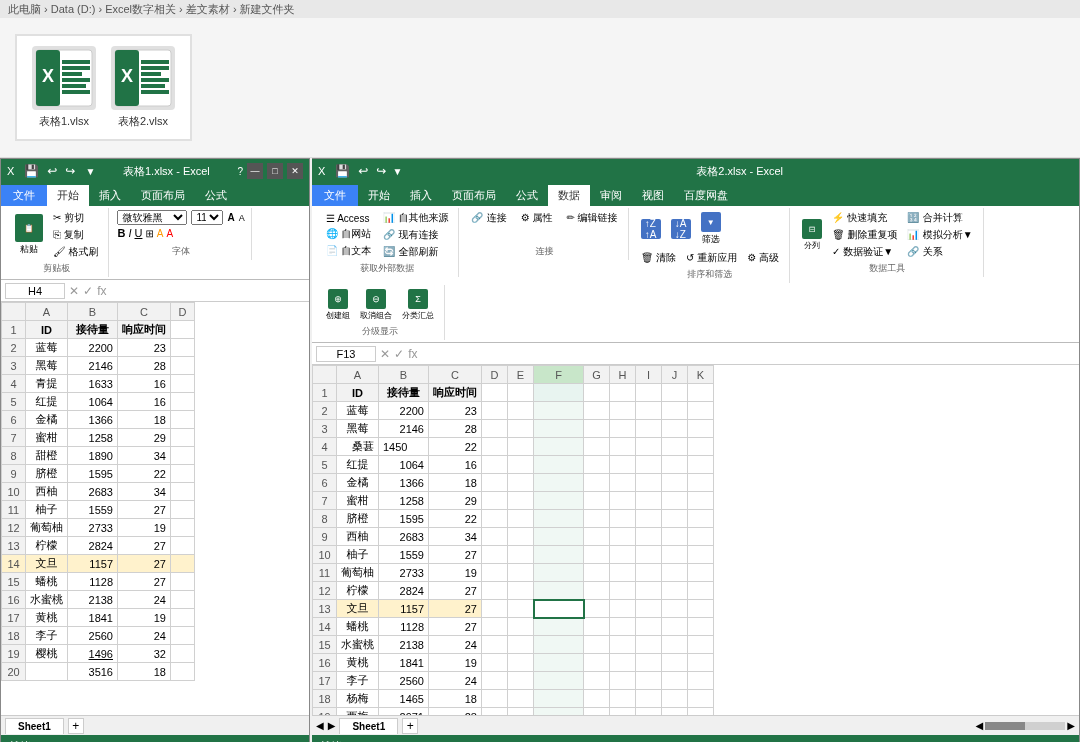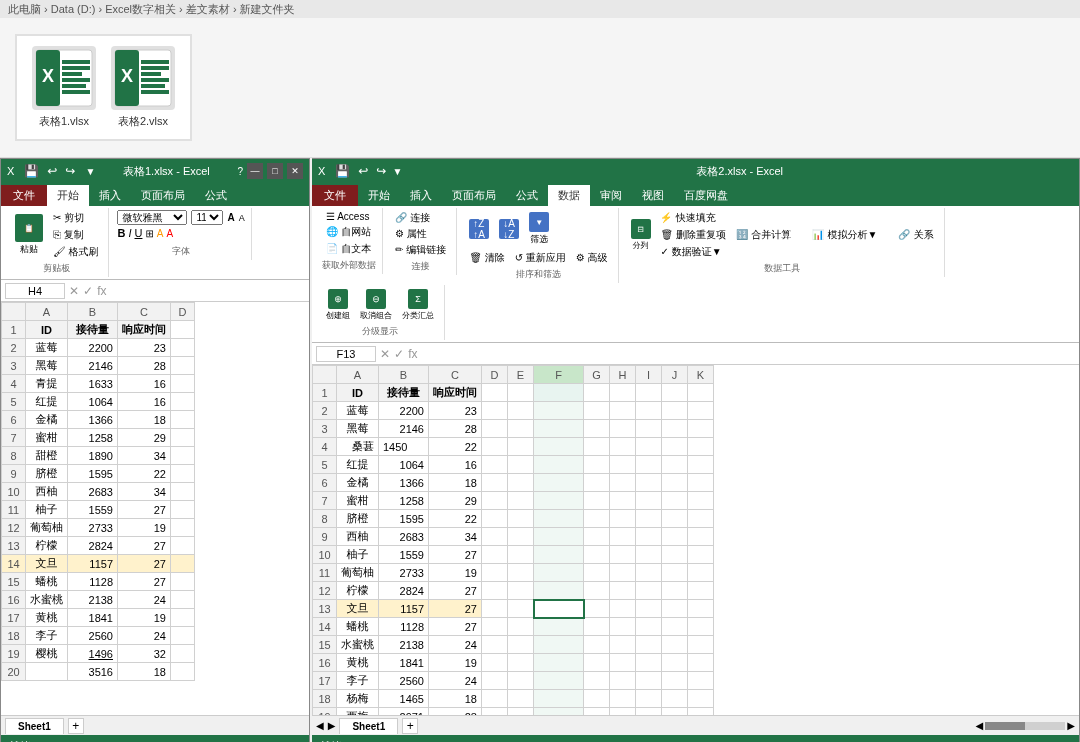--- a/index.html
+++ b/index.html
@@ -95,21 +95,21 @@
       padding: 3px 10px;
       font-size: 11px;
       cursor: pointer;
       color: white;
     }
     .ribbon-tab.active {
       background: white;
       color: #333;
     }
     .ribbon-tab-file {
-      background: #7f1d1d;
+      background: #3b82f6;
       color: white;
       padding: 3px 12px;
       font-size: 11px;
       cursor: pointer;
     }
 
     
     .ribbon-content {
       background: white;
       border-bottom: 1px solid #bbb;
@@ -625,26 +625,31 @@
 
     <div class="ribbon-content" style="font-size:10px; min-height:60px;">
 
       <div class="ribbon-group">
         <div class="ribbon-row">
           <div style="display:flex;flex-direction:column;gap:1px;">
             <button class="small-btn">☰ Access</button>
             <button class="small-btn">🌐 自网站</button>
             <button class="small-btn">📄 自文本</button>
           </div>
+          <div style="display:flex;flex-direction:column;gap:1px;margin-left:2px;">
+            <button class="small-btn">📊 自其他来源</button>
+            <button class="small-btn">🔗 现有连接</button>
+            <button class="small-btn">🔄 全部刷新</button>
+          </div>
         </div>
         <span class="ribbon-group-label">获取外部数据</span>
       </div>
 
       <div class="ribbon-group">
-        <div style="display:flex;flex-direction:column;gap:0;">
+        <div style="display:flex;flex-direction:row;gap:6px;">
           <button class="small-btn">🔗 连接</button>
           <button class="small-btn">⚙ 属性</button>
           <button class="small-btn">✏ 编辑链接</button>
         </div>
         <span class="ribbon-group-label">连接</span>
       </div>
 
       <div class="ribbon-group">
         <div class="ribbon-row" style="gap:2px;">
           <div class="rb-btn">
@@ -670,21 +675,21 @@
         <div class="ribbon-row" style="gap:2px;">
           <div class="rb-btn">
             <div class="rb-icon">⊟</div>
             <span style="font-size:8px;">分列</span>
           </div>
           <div style="display:flex;flex-direction:column;gap:1px;">
             <button class="small-btn">⚡ 快速填充</button>
             <button class="small-btn">🗑 删除重复项</button>
             <button class="small-btn">✓ 数据验证▼</button>
           </div>
-          <div style="display:flex;flex-direction:row;gap:13px;">
+          <div style="display:flex;flex-direction:column;gap:1px;">
             <button class="small-btn">🔢 合并计算</button>
             <button class="small-btn">📊 模拟分析▼</button>
             <button class="small-btn">🔗 关系</button>
           </div>
         </div>
         <span class="ribbon-group-label">数据工具</span>
       </div>
 
       <div class="ribbon-group">
         <div class="ribbon-row" style="gap:2px;">

